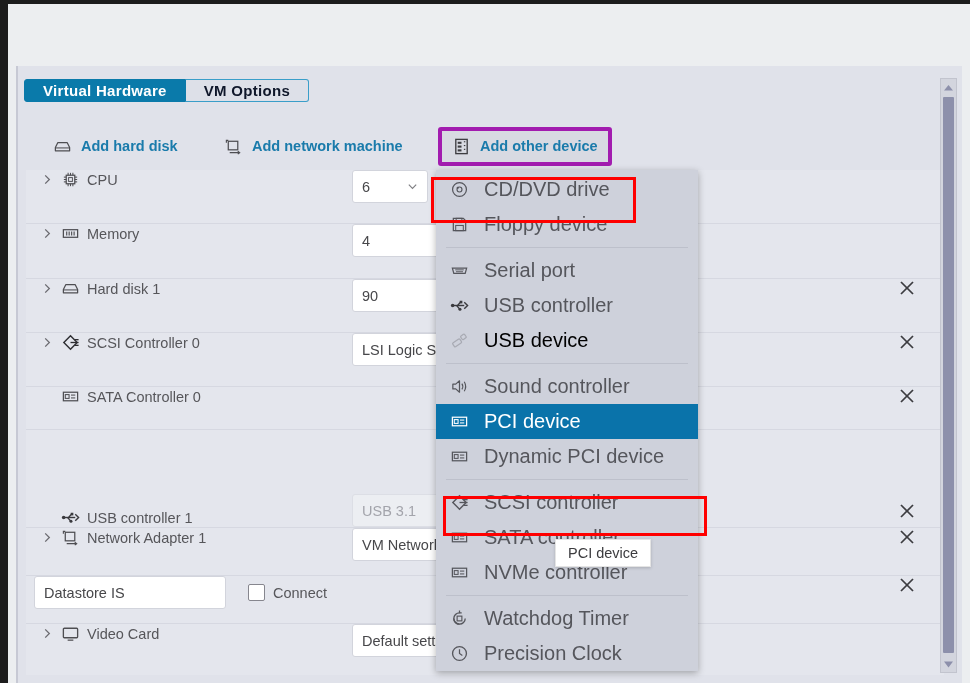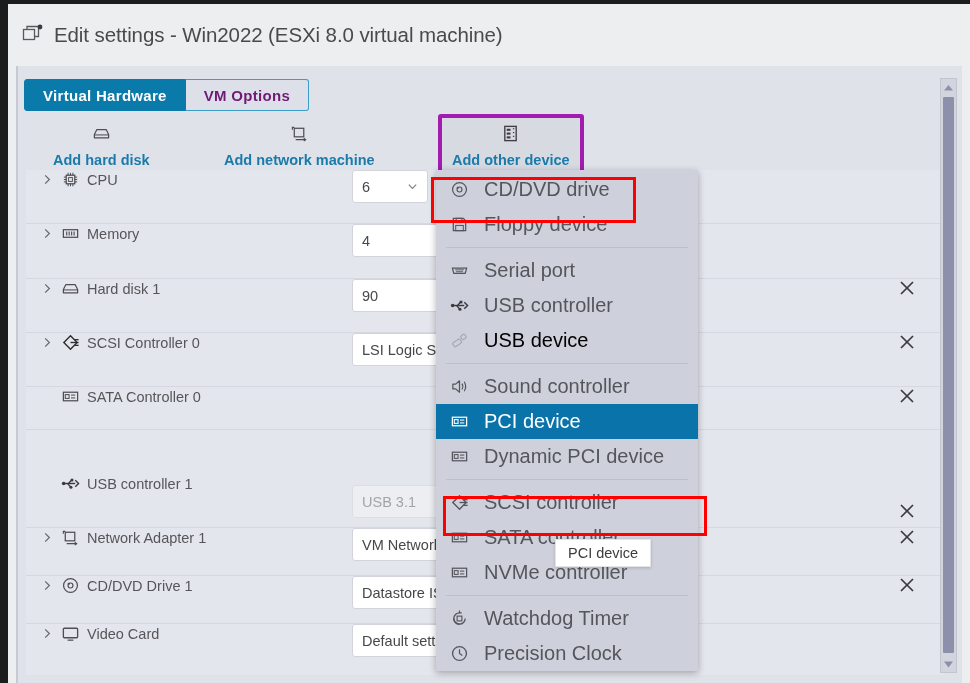--- a/index.html
+++ b/index.html
@@ -50,39 +50,39 @@
   }
 
   
   #tab-strip {
     position: absolute;
     left: 6px; top: 13px;
     display: flex;
     height: 36px;
   }
   .tab {
-    height: 32px;
+    height: 23px;
     display: flex;
     align-items: center;
     padding: 0 18px;
     font-size: 15px;
     font-weight: bold;
     letter-spacing: 0.3px;
     border: 1px solid #3a9ec9;
     cursor: pointer;
   }
   .tab.active {
     background: #0a7aaa;
     color: #ffffff;
     border-color: #0a7aaa;
     border-radius: 3px 0 0 3px;
   }
   .tab.inactive {
     background: #dde0e8;
-    color: #701a75;
+    color: #0f172a;
     border-left: none;
     border-radius: 0 3px 3px 0;
   }
 
   
   #toolbar {
     position: absolute;
     left: 0; top: 56px;
     width: 926px; height: 48px;
     display: flex;
@@ -94,21 +94,20 @@
     gap: 9px;
     font-size: 14.5px;
     font-weight: bold;
     color: #1a7bab;
     cursor: pointer;
     background: transparent;
     border: 1px solid transparent;
     padding: 6px 10px;
     border-radius: 3px;
     white-space: nowrap;
-    flex-direction: column;
   }
   #add-hard-disk { position: absolute; left: 24px; }
   #add-network-adapter { position: absolute; left: 195px; }
   #add-other-device {
     position: absolute; left: 420px;
     background: #d8dae2;
     border: 4px solid #a21caf;
     text-align: center;
   }
   .tool-icon { width: 19px; height: 19px; flex: none; }
@@ -297,28 +296,20 @@
     background: #8d90ab;
     border-radius: 1px;
     cursor: pointer;
   }
 </style>
 </head>
 <body>
 
 <div id="window-frame">
 
-  <div id="title-bar">
-    <svg class="title-icon" viewBox="0 0 22 22">
-      <rect x="1.5" y="5.5" width="11" height="10" fill="none" stroke="#5a5a5e" stroke-width="1.3"></rect>
-      <path d="M5 5.5 V2.5 H16.5 V12.5 H12.5" fill="none" stroke="#5a5a5e" stroke-width="1.3"></path>
-      <circle cx="18" cy="3" r="2.4" fill="#3c3c40"></circle>
-    </svg>
-    <div id="title-text">Edit settings - Win2022 (ESXi 8.0 virtual machine)</div>
-  </div>
 
   <div id="dialog-body">
 
     <div id="tab-strip">
       <div class="tab active">Virtual Hardware</div>
       <div class="tab inactive">VM Options</div>
     </div>
 
     <div id="toolbar">
 
@@ -470,21 +461,21 @@
           </svg>
           <span class="hw-name">SATA Controller 0</span>
         </div>
         <div class="hw-value-cell"></div>
         <svg class="remove-x" viewBox="0 0 18 18">
           <line x1="3" y1="3" x2="15" y2="15" stroke="#3c3c40" stroke-width="1.7"></line>
           <line x1="15" y1="3" x2="3" y2="15" stroke="#3c3c40" stroke-width="1.7"></line>
         </svg>
       </div>
 
-      <div class="hw-row" style="height:98px; align-items:center">
+      <div class="hw-row" style="height:98px; align-items:flex-end">
         <div class="hw-label-cell" style="padding-top:10px">
           <span class="chevron-spacer"></span>
           <svg class="hw-icon" viewBox="0 0 20 20">
             <line x1="2.5" y1="10" x2="15" y2="10" stroke="#3a3a3e" stroke-width="1.5"></line>
             <circle cx="2.8" cy="10" r="1.9" fill="#3a3a3e"></circle>
             <path d="M15 6.5 L18.5 10 L15 13.5" fill="none" stroke="#3a3a3e" stroke-width="1.5"></path>
             <path d="M8 10 L11 6.5" stroke="#3a3a3e" stroke-width="1.4" fill="none"></path>
             <rect x="10.2" y="5" width="2.8" height="2.8" fill="#3a3a3e"></rect>
             <path d="M7 10 L10 13.5" stroke="#3a3a3e" stroke-width="1.4" fill="none"></path>
             <circle cx="10.5" cy="14" r="1.6" fill="#3a3a3e"></circle>
@@ -527,31 +518,20 @@
             <span class="connect-label">Connect</span>
           </div>
         </div>
         <svg class="remove-x" viewBox="0 0 18 18">
           <line x1="3" y1="3" x2="15" y2="15" stroke="#3c3c40" stroke-width="1.7"></line>
           <line x1="15" y1="3" x2="3" y2="15" stroke="#3c3c40" stroke-width="1.7"></line>
         </svg>
       </div>
 
       <div class="hw-row" style="height:48px">
-        <div class="hw-label-cell">
-          <svg class="chevron-right" viewBox="0 0 12 12">
-              <path d="M3.5 1.5 L8 6 L3.5 10.5" fill="none" stroke="#6b6b70" stroke-width="1.4"></path>
-            </svg>
-          <svg class="hw-icon" viewBox="0 0 20 20">
-            <circle cx="10" cy="10" r="7.3" fill="none" stroke="#4e4e52" stroke-width="1.3"></circle>
-            <circle cx="10" cy="10" r="2.6" fill="none" stroke="#4e4e52" stroke-width="1.2"></circle>
-            <circle cx="8.2" cy="8.2" r="1.2" fill="#4e4e52"></circle>
-          </svg>
-          <span class="hw-name">CD/DVD Drive 1</span>
-        </div>
         <div class="hw-value-cell">
           <div class="field w-xwide">
             <span>Datastore IS</span>
           </div>
           <div class="connect-cell">
             <span class="cb unchecked"></span>
             <span class="connect-label">Connect</span>
           </div>
         </div>
         <svg class="remove-x" viewBox="0 0 18 18">

